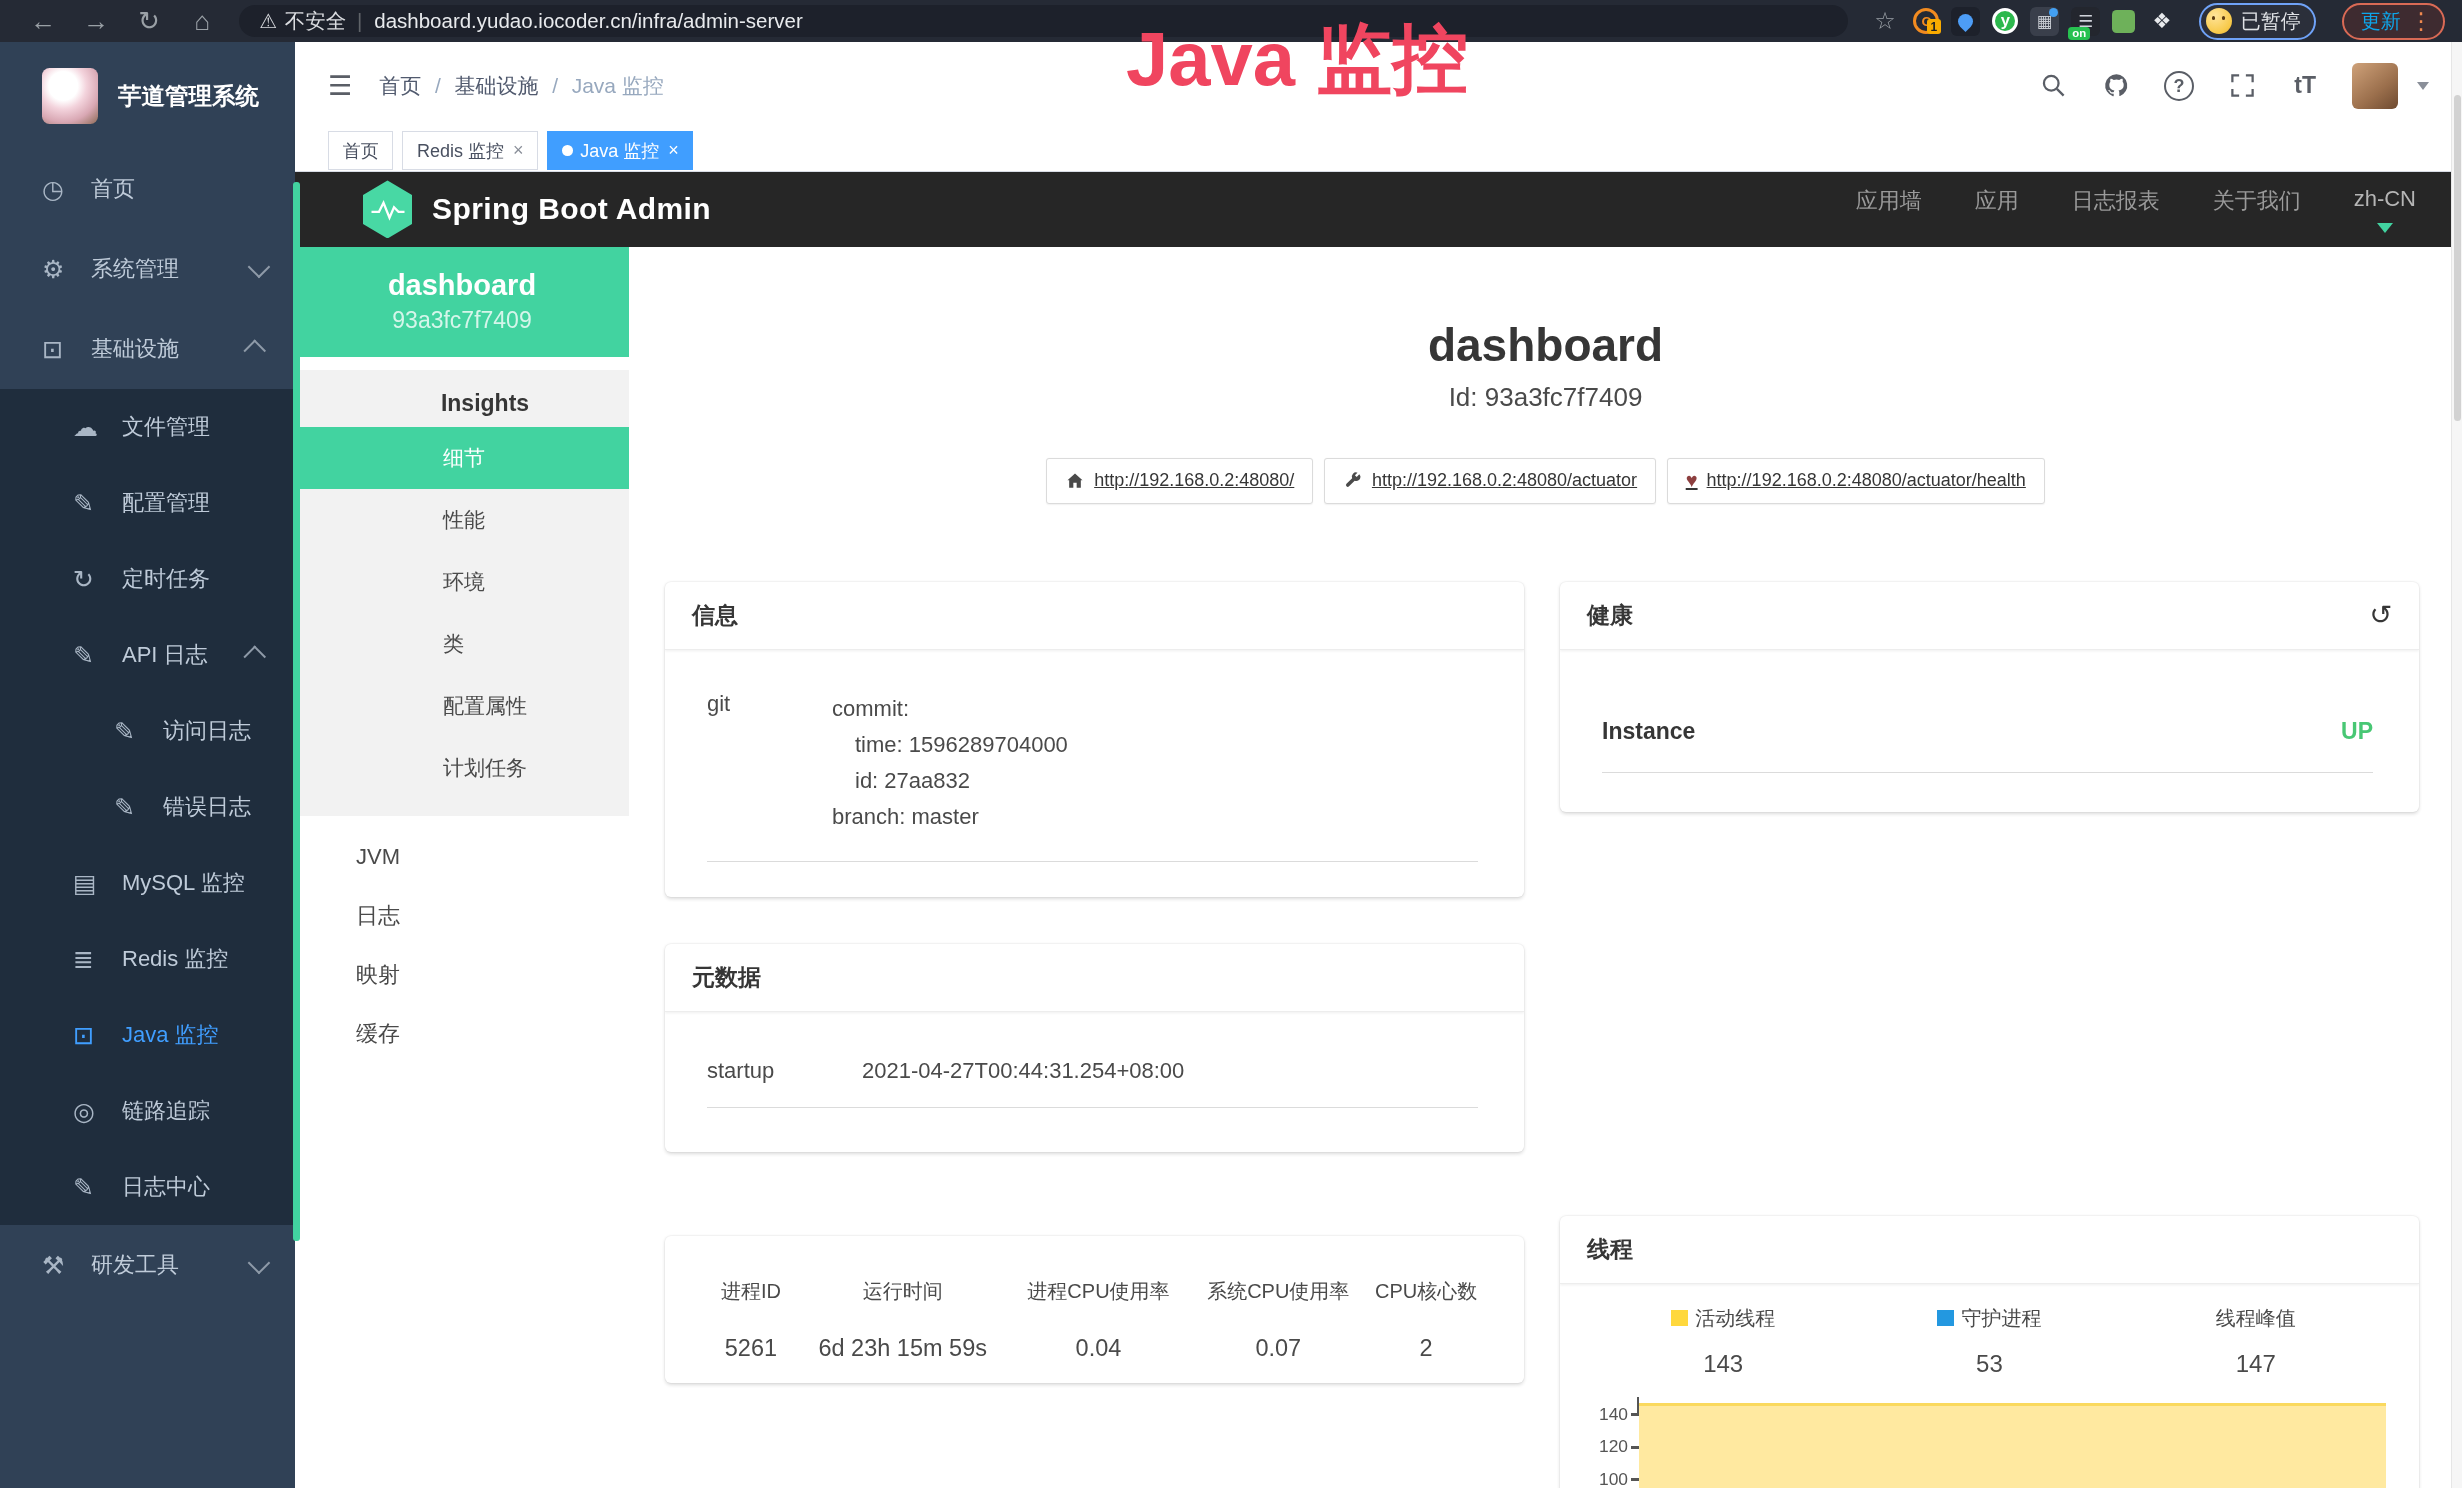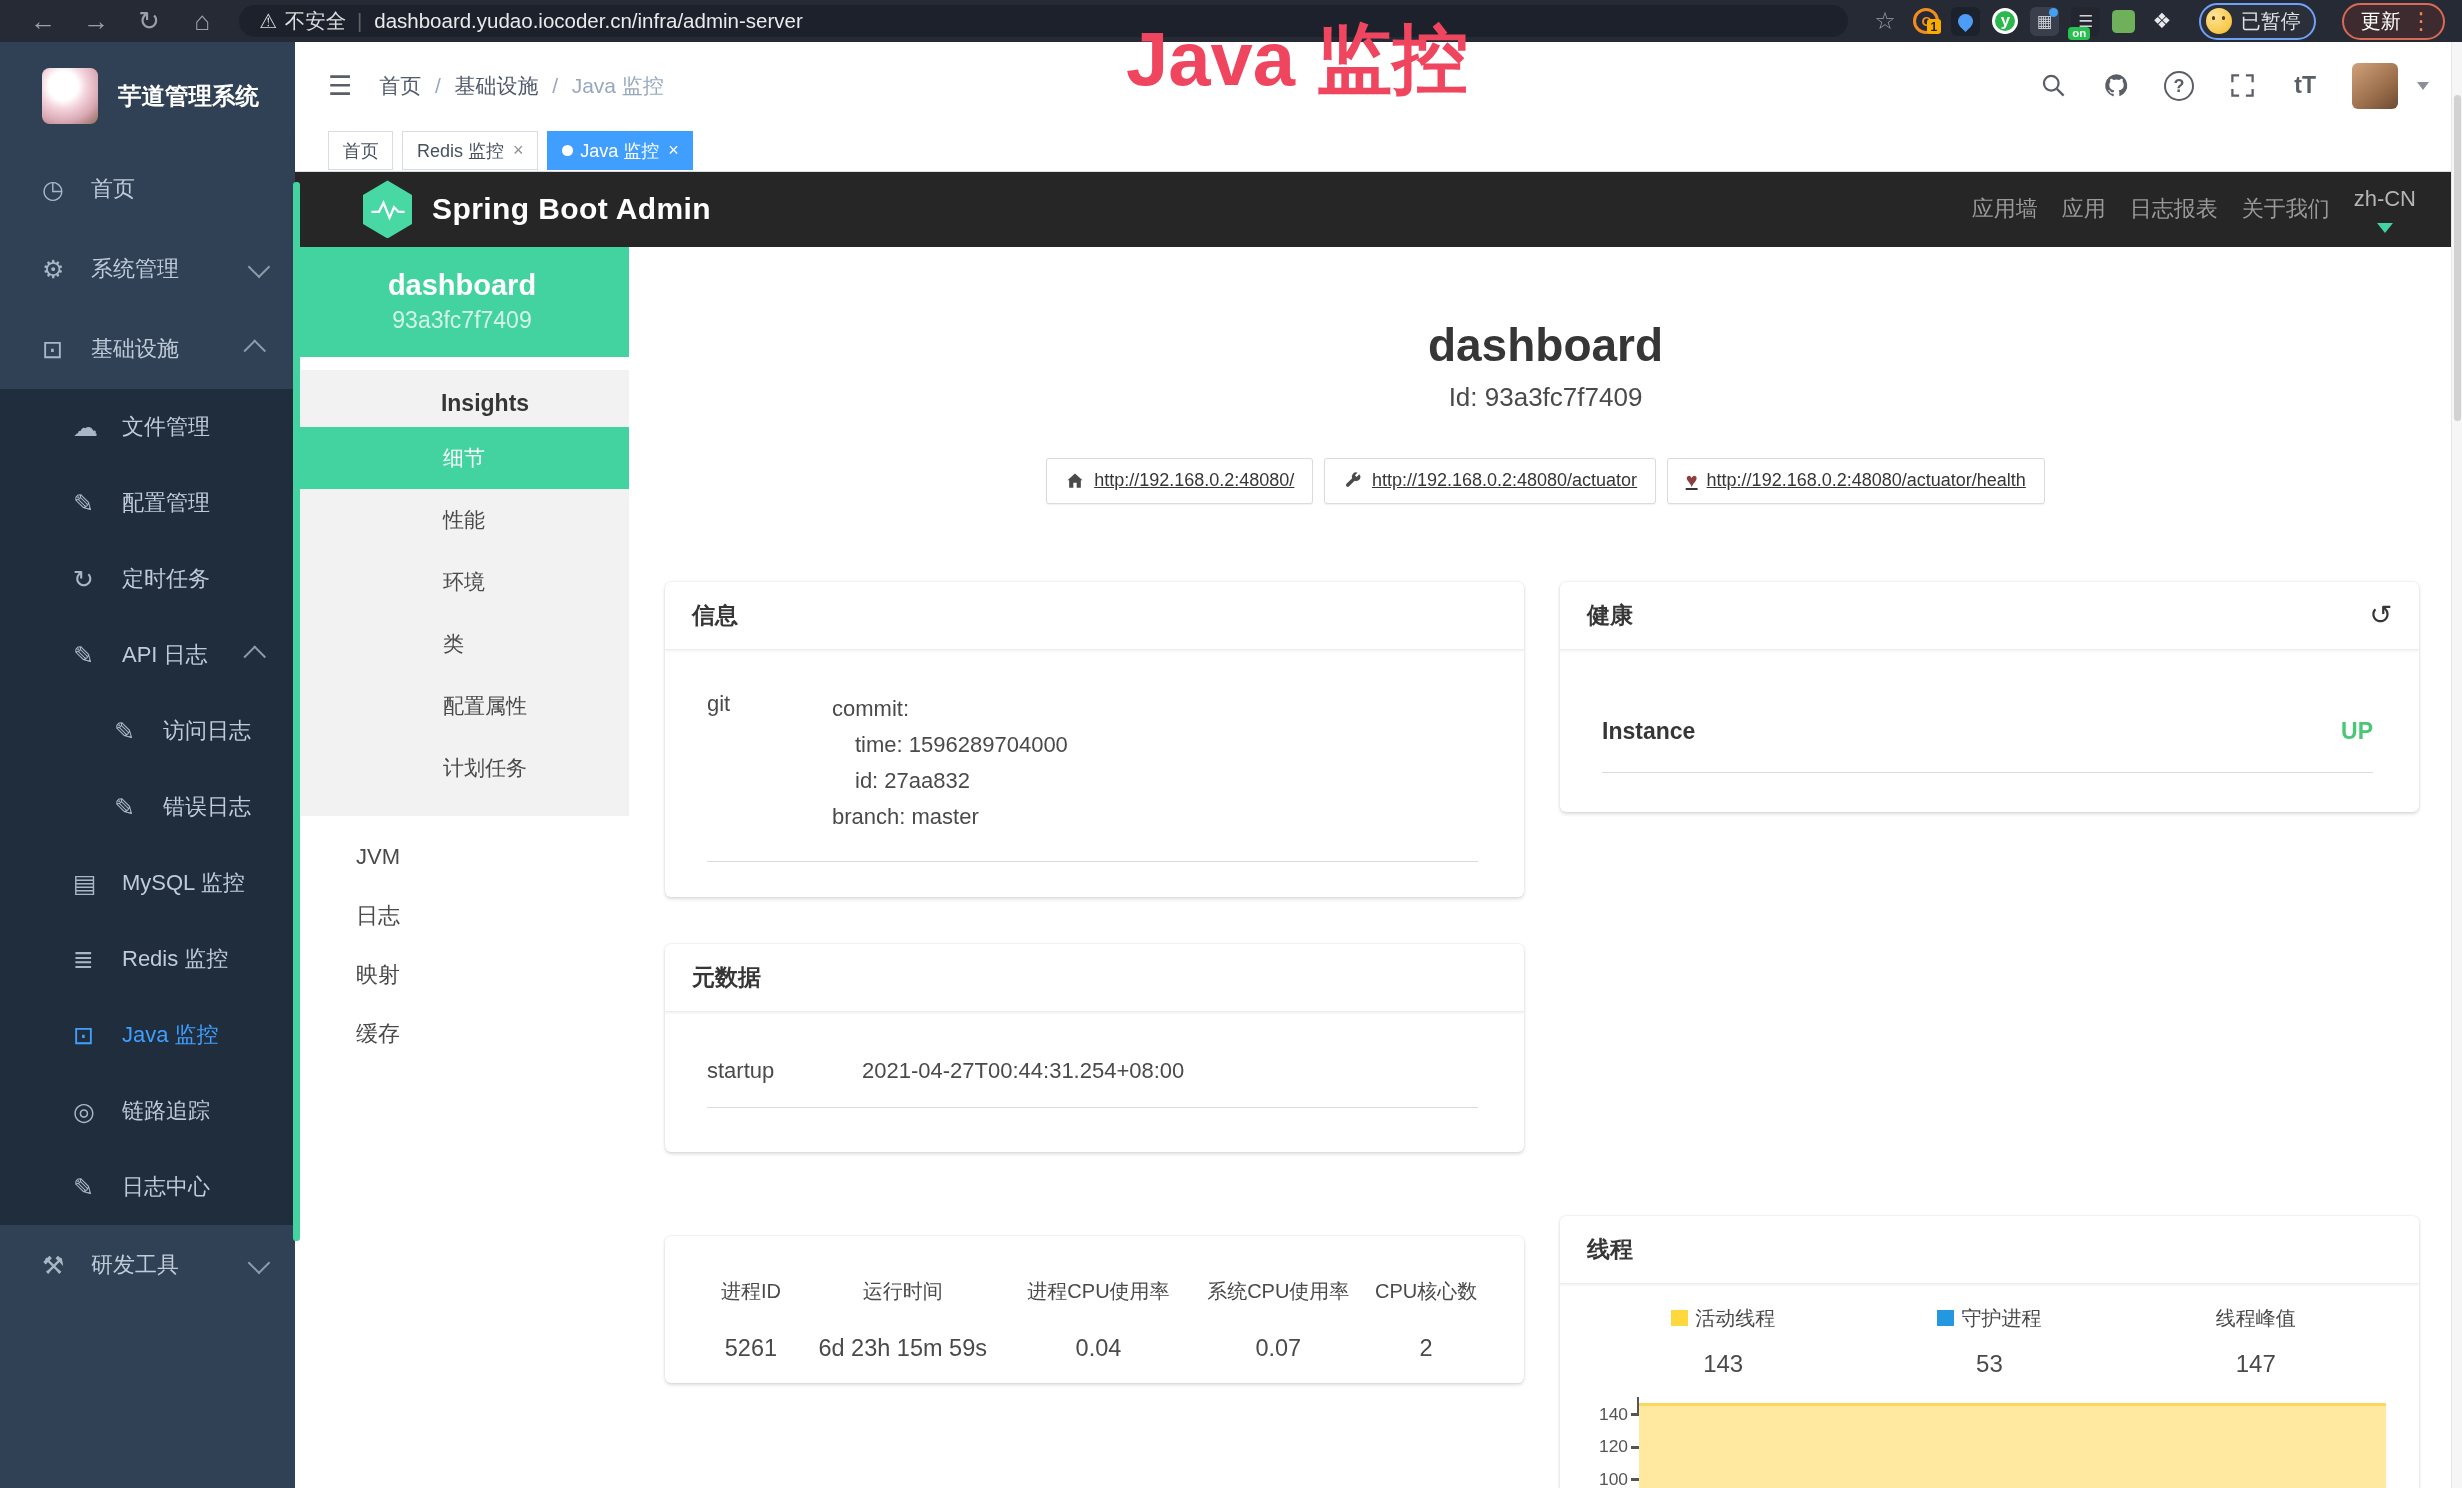--- a/index.html
+++ b/index.html
@@ -26,21 +26,21 @@
   .ext-grid i{position:absolute;right:1.5px;top:1.5px;width:9px;height:9px;border-radius:50%;background:#43a0f3;}
   .ext-on{background:#23262e;color:#d0d3da;}
   .ext-on .onb{position:absolute;left:-3px;bottom:-4.6px;background:#27c150;color:#fff;font-size:11.4px;font-weight:bold;border-radius:3.8px;padding:0.8px 3.8px;}
   .ext-leaf{background:#6eb15a;border-radius:4.6px;width:23px;height:23px;}
   .ext-puzzle{color:#e8eaed;font-size:21px;}
   .profile-chip{display:flex;align-items:center;height:33px;border:2.3px solid #6fa2f7;border-radius:19px;background:#2b2f3a;padding:0 13.7px 0 4.6px;margin-left:10.6px;cursor:pointer;flex:0 0 auto;}
   .face{width:26px;height:26px;border-radius:50%;background:radial-gradient(circle at 35% 30%,#ffe49a,#f7c948 70%,#e0a62e);margin-right:9px;position:relative;}
   .face:before{content:"";position:absolute;left:6px;top:8.3px;width:3.8px;height:3.8px;border-radius:50%;background:#5b3b12;box-shadow:10px 0 0 #5b3b12;}
   .profile-chip span{color:#dfe1e5;font-size:20px;}
   .update-pill{display:flex;align-items:center;height:33px;border:2.3px solid #d96a55;border-radius:19px;background:rgba(130,45,35,.28);padding:0 10.6px 0 16.7px;margin-left:13.7px;cursor:pointer;flex:0 0 auto;}
-  .update-pill .upd{color:#ffffff;font-size:20px;}
+  .update-pill .upd{color:#0ea5e9;font-size:20px;}
   .update-pill .more{color:#f0894f;font-size:23px;margin-left:9px;}
 
   
   .app{position:absolute;top:42px;left:0;right:0;bottom:0;display:flex;}
   .y-sidebar{width:295px;flex:0 0 auto;background:#304156;color:#bfcbd9;overflow:hidden;}
   .logo-row{display:flex;align-items:center;height:106px;padding:1px 0 0 42px;}
   .logo-img{width:56px;height:56px;border-radius:7.6px;background:radial-gradient(circle at 38% 32%,#fff 0 28%,#f3d3dc 45%,#d9a8b4 70%,#8c6a55);flex:0 0 auto;}
   .logo-title{color:#fff;font-size:23.5px;font-weight:bold;margin-left:20px;white-space:nowrap;}
   .y-item{height:80px;display:flex;align-items:center;padding:0 30px 0 42px;font-size:22px;cursor:pointer;position:relative;}
   .y-item .mi{width:49px;font-size:25px;color:#a9b6c5;flex:0 0 auto;}
@@ -77,21 +77,21 @@
   .ttab .dot{width:10.6px;height:10.6px;border-radius:50%;background:#fff;margin-right:7.6px;}
   .ttab .x{margin-left:9px;font-size:18px;color:#8a8f99;}
   .ttab.active{background:#409eff;border-color:#409eff;color:#fff;}
   .ttab.active .x{color:#fff;}
 
   
   .sba-nav{height:77px;background:#262626;display:flex;align-items:center;padding:0 46px 0 68px;box-sizing:border-box;}
   .hexa{width:49px;height:58px;background:#48d8a4;clip-path:polygon(50% 0,100% 25%,100% 75%,50% 100%,0 75%,0 25%);display:flex;align-items:center;justify-content:center;margin-right:20px;}
   .hexa svg{width:36px;height:23px;fill:none;stroke:#fff;stroke-width:3;}
   .sba-brand{color:#fff;font-size:30px;font-weight:bold;letter-spacing:0.4px;}
-  .sba-links{margin-left:auto;display:flex;align-items:center;gap:24px;}
+  .sba-links{margin-left:auto;display:flex;align-items:flex-start;gap:53px;}
   .sba-link{color:#9a9a9a;font-size:22px;cursor:pointer;white-space:nowrap;}
   .sba-locale{display:flex;align-items:center;gap:10.6px;color:#b5b5b5;font-size:22px;cursor:pointer;flex-direction:column;}
   .caret-green{width:0;height:0;border-left:8.3px solid transparent;border-right:8.3px solid transparent;border-top:10px solid #42d3a0;}
 
   .sba-body{flex:1 1 auto;display:flex;min-height:0;}
   .sba-side{width:334px;flex:0 0 auto;background:#fff;}
   .inst-head{height:110px;background:#42d3a0;color:#fff;display:flex;flex-direction:column;align-items:center;justify-content:center;cursor:pointer;}
   .inst-name{font-size:29px;font-weight:bold;}
   .inst-id{font-size:23px;color:rgba(255,255,255,.78);margin-top:4.6px;}
   .insights-block{margin-top:13px;background:#f2f2f2;padding-bottom:16.7px;}

